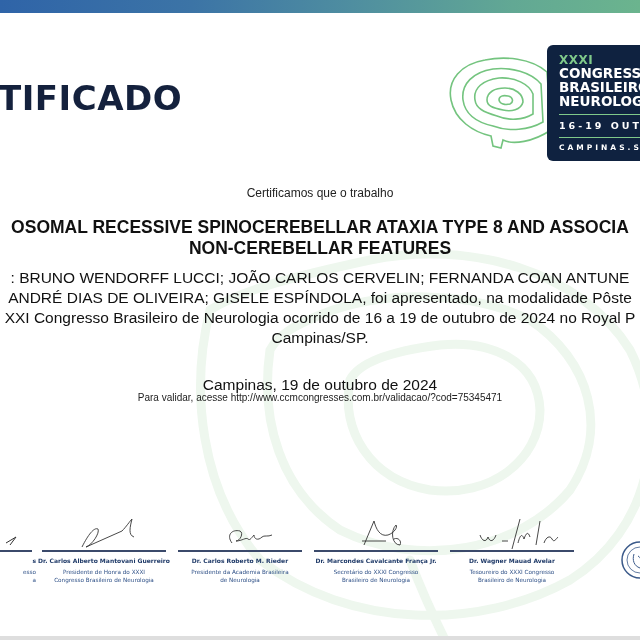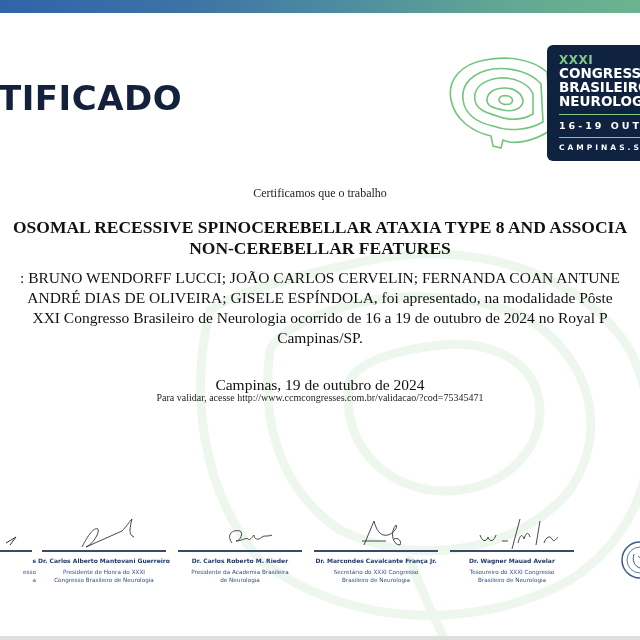--- a/index.html
+++ b/index.html
@@ -23,21 +23,21 @@
   .congress-box {
     position: absolute; left: 547px; top: 45px; width: 110px; height: 116px;
     background: #0f2240; border-radius: 6px; padding: 9px 0 0 12px; overflow: hidden;
   }
   .cb-roman { font-family: "DejaVu Sans", sans-serif; color: #7fc98a; font-size: 12px; font-weight: bold; letter-spacing: 0.5px; line-height: 12px; }
   .cb-line { font-family: "DejaVu Sans", sans-serif; color: #ffffff; font-size: 13.5px; font-weight: bold; line-height: 14px; white-space: nowrap; }
   .cb-rule { width: 120px; height: 1px; background: #7fc98a; margin: 6px 0 5px 0; }
   .cb-dates { font-family: "DejaVu Sans", sans-serif; color: #ffffff; font-size: 9.5px; font-weight: bold; letter-spacing: 3px; line-height: 11px; white-space: nowrap; }
   .cb-city { font-family: "DejaVu Sans", sans-serif; color: #ffffff; font-size: 7.5px; font-weight: bold; letter-spacing: 3px; line-height: 10px; white-space: nowrap; }
 
-  .center-line { position: absolute; left: 0; width: 640px; text-align: center; white-space: nowrap; font-family: Liberation Serif, serif; }
+  .center-line { position: absolute; left: 0; width: 640px; text-align: center; white-space: nowrap; }
   .intro { top: 186px; font-size: 12px; color: #222; }
   .work-title { top: 217px; font-size: 17.5px; font-weight: bold; line-height: 21px; color: #111; left: -46px; width: 732px; }
   .authors { top: 268px; font-size: 15.5px; line-height: 20px; color: #111; left: -46px; width: 732px; }
   .place-date { top: 376px; font-size: 15.5px; color: #111; }
   .validate { top: 392px; font-size: 10px; color: #222; }
 
   .signatures { position: absolute; left: 0; top: 515px; width: 640px; height: 80px; }
   .sig { position: absolute; top: 0; width: 124px; height: 80px; text-align: center; }
   .sig-scribble { position: absolute; left: 10px; top: 0; width: 104px; height: 34px; }
   .sig-rule { position: absolute; left: 0; top: 35px; width: 124px; height: 1.5px; background: #3b4a6b; }

